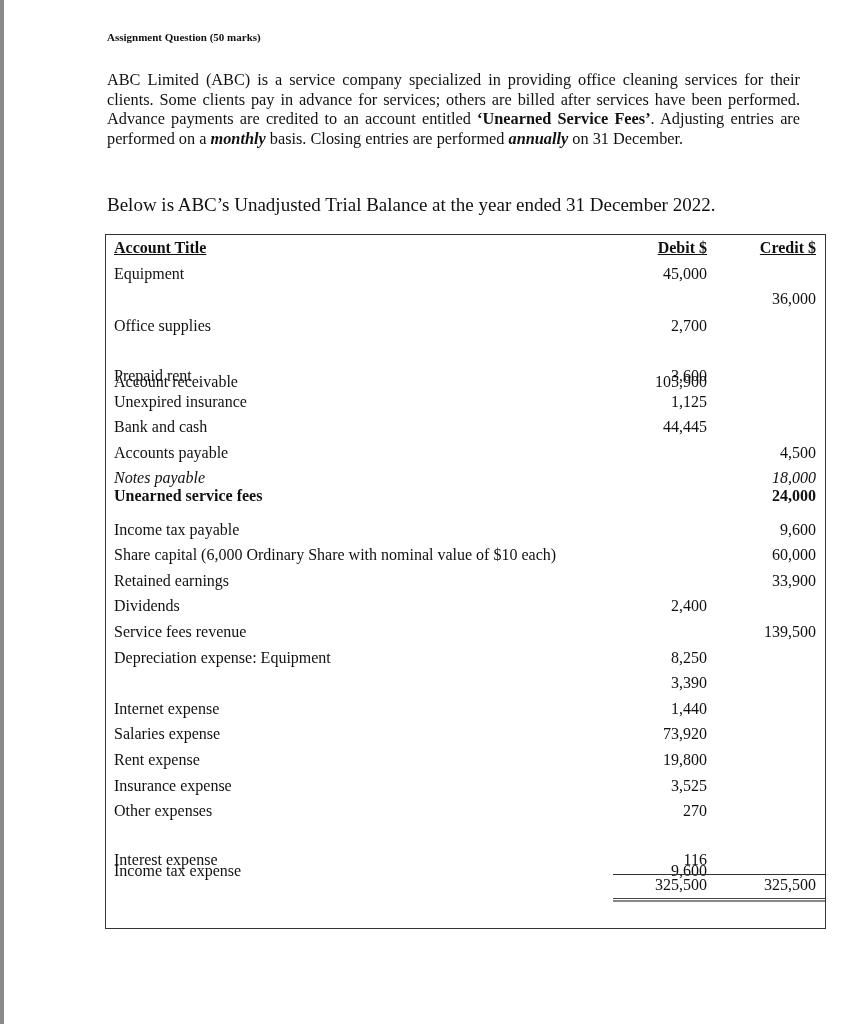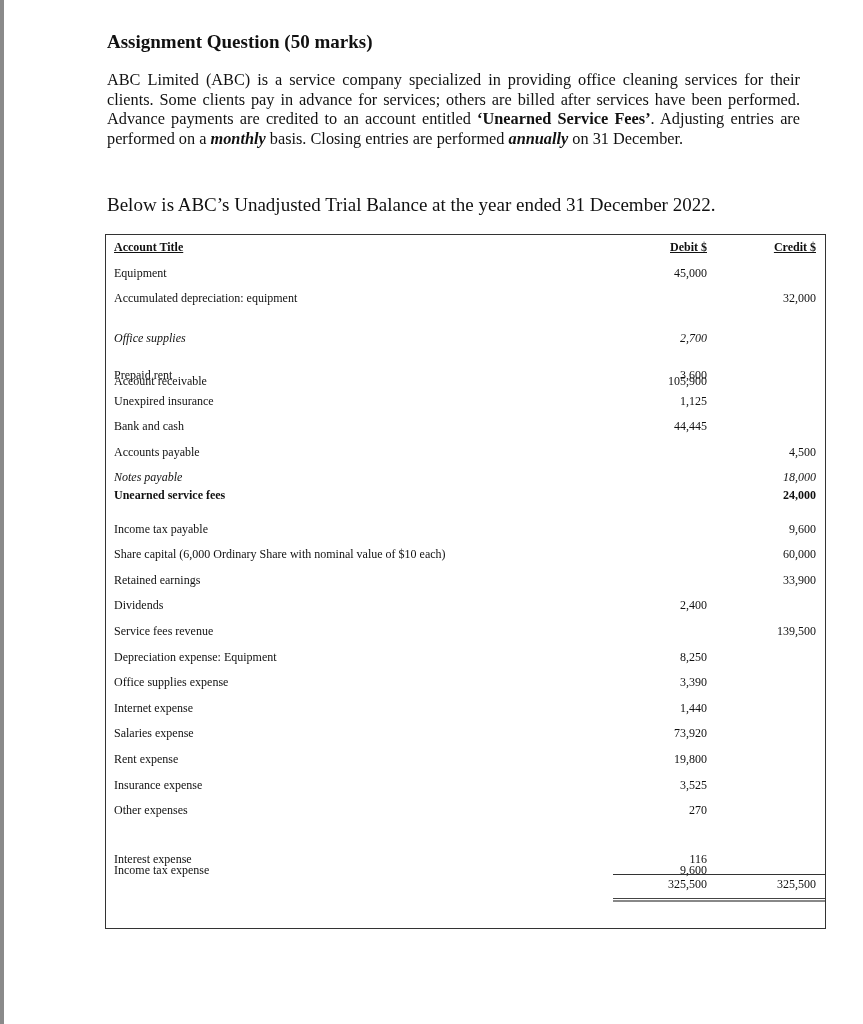--- a/index.html
+++ b/index.html
@@ -1,33 +1,33 @@
 <!DOCTYPE html>
 <html><head>
 <meta charset="utf-8">
 <style>
   html, body { margin: 0; padding: 0; }
   body {
     width: 863px; height: 1024px; background: #ffffff; position: relative; overflow: hidden;
     font-family: "Liberation Serif", serif; color: #111;
   }
   .left-rule { position: absolute; left: 0; top: 0; width: 4px; height: 1024px; background: #8a8a8a; }
-  .heading { position: absolute; left: 107px; top: 31px; font-size: 19px; font-weight: bold; }
+  .heading { position: absolute; left: 107px; top: 31px; font-size: 11px; font-weight: bold; }
   .para {
     position: absolute; left: 107px; top: 70px; width: 693px; font-size: 16.3px; line-height: 19.5px;
     text-align: justify;
   }
   .para b { font-weight: bold; }
   .para i { font-weight: bold; font-style: italic; }
   .intro { position: absolute; left: 107px; top: 194px; font-size: 19px; }
   .tb {
     position: absolute; left: 105px; top: 234px; width: 721px; height: 695px;
     border: 1.5px solid #333; box-sizing: border-box;
   }
-  .row { position: absolute; left: 0; width: 100%; height: 25.6px; font-size: 12px; line-height: 25.6px; }
+  .row { position: absolute; left: 0; width: 100%; height: 25.6px; font-size: 16px; line-height: 25.6px; }
   .c-title { position: absolute; left: 8px; }
   .c-debit { position: absolute; right: 118px; text-align: right; }
   .c-credit { position: absolute; right: 9px; text-align: right; }
   .hdr { font-weight: bold; text-decoration: underline; }
   .total-top { position: absolute; left: 507px; right: 0; top: 639px; border-top: 1.5px solid #333; }
   .total-bottom { position: absolute; left: 507px; right: 0; top: 663px; border-top: 1.5px solid #444; border-bottom: 2px solid #888; height: 1px; }
 </style>
 </head>
 <body>
 
@@ -45,25 +45,24 @@
     <span class="c-debit hdr">Debit $</span>
     <span class="c-credit hdr">Credit $</span>
   </div>
   <div id="rows">
       <div class="row" style="top: 25.6px;">
         <span class="c-title">Equipment</span>
         <span class="c-debit">45,000</span>
         <span class="c-credit"></span>
       </div>
       <div class="row" style="top: 51.2px;">
-        <span class="c-title">Accumulated depreciation: equipment</span>
         <span class="c-debit"></span>
-        <span class="c-credit">32,000</span>
+        <span class="c-credit">36,000</span>
       </div>
-      <div class="row" style="top: 91px; font-style: italic;">
+      <div class="row" style="top: 78px;">
         <span class="c-title">Office supplies</span>
         <span class="c-debit">2,700</span>
         <span class="c-credit"></span>
       </div>
       <div class="row" style="top: 102.4px; margin-top: 32px;">
         <span class="c-title">Account receivable</span>
         <span class="c-debit">105,900</span>
         <span class="c-credit"></span>
       </div>
       <div class="row" style="top: 128px;">
@@ -120,21 +119,20 @@
         <span class="c-title">Service fees revenue</span>
         <span class="c-debit"></span>
         <span class="c-credit">139,500</span>
       </div>
       <div class="row" style="top: 409.6px;">
         <span class="c-title">Depreciation expense: Equipment</span>
         <span class="c-debit">8,250</span>
         <span class="c-credit"></span>
       </div>
       <div class="row" style="top: 435.2px;">
-        <span class="c-title">Office supplies expense</span>
         <span class="c-debit">3,390</span>
         <span class="c-credit"></span>
       </div>
       <div class="row" style="top: 460.8px; font-family: Liberation Serif, serif;">
         <span class="c-title">Internet expense</span>
         <span class="c-debit">1,440</span>
         <span class="c-credit"></span>
       </div>
       <div class="row" style="top: 486.4px;">
         <span class="c-title">Salaries expense</span>

